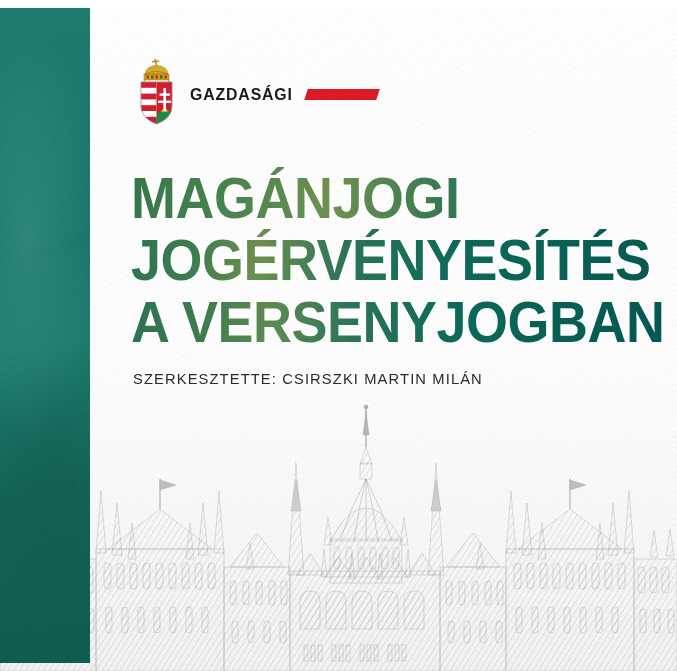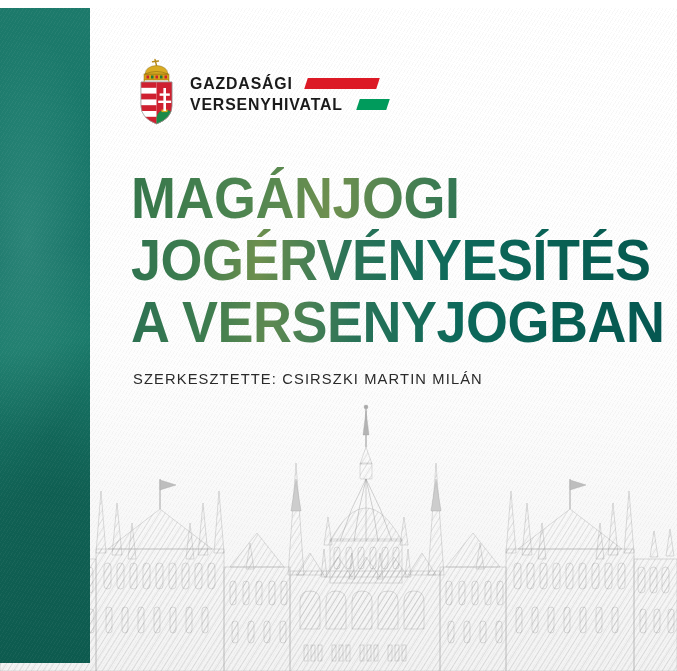--- a/index.html
+++ b/index.html
@@ -105,21 +105,21 @@
     left: 133px;
     top: 58px;
     display: flex;
     align-items: center;
     gap: 10px;
     z-index: 30;
   }
   .crest { width: 47px; height: 68px; display: block; }
   .logo-right {
     display: flex;
-    flex-direction: column;
+    flex-direction: row;
     justify-content: center;
     gap: 2px;
     padding-top: 4px;
   }
   .logo-row {
     display: flex;
     align-items: center;
     gap: 9px;
     height: 19px;
   }
@@ -503,24 +503,20 @@
 
         <path d="M8 24 L39 24 L39 48 Q39 60 23.5 66 Q8 60 8 48 Z" fill="none" stroke="#9a9a9a" stroke-width="0.7"></path>
       </g>
     </svg>
 
     <div class="logo-right">
       <div class="logo-row">
         <span class="logo-text">GAZDASÁGI</span>
         <span class="stripe stripe-red"></span>
       </div>
-      <div class="logo-row">
-        <span class="logo-text">VERSENYHIVATAL</span>
-        <span class="stripe stripe-green"></span>
-      </div>
     </div>
   </div>
 
   <div class="title-block">
     <div class="title-line l1">MAGÁNJOGI</div>
     <div class="title-line l2">JOGÉRVÉNYESÍTÉS</div>
     <div class="title-line l3">A VERSENYJOGBAN</div>
   </div>
 
   <div class="editor">SZERKESZTETTE: CSIRSZKI MARTIN MILÁN</div>

